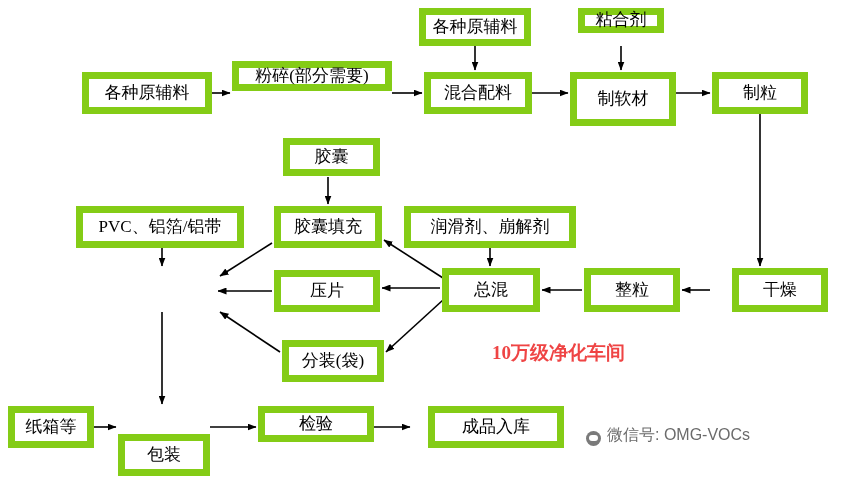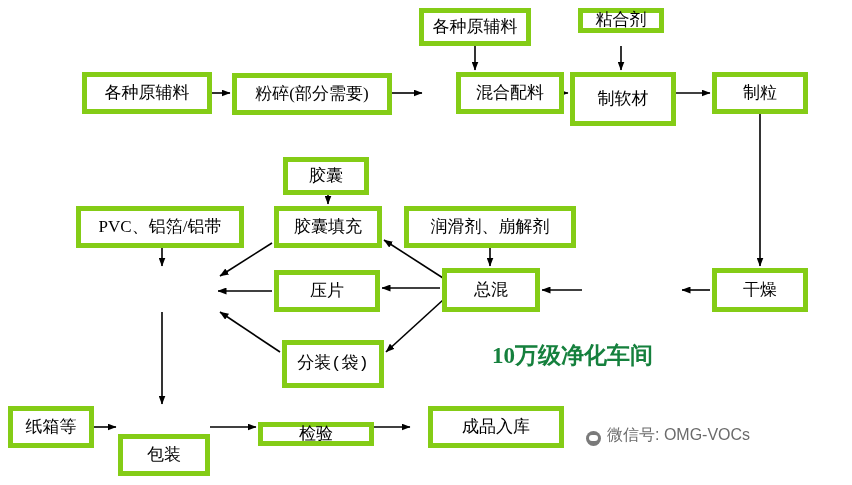--- a/index.html
+++ b/index.html
@@ -11,36 +11,36 @@
     position: relative;
     width: 852px;
     height: 485px;
     background: #ffffff;
     font-family: "Liberation Serif", "DejaVu Serif", serif;
     overflow: hidden;
   }
   .node {
     position: absolute;
     box-sizing: border-box;
-    border: 5px solid #84cc16;
+    border: 7px solid #84cc16;
     background: #ffffff;
     color: #000000;
     display: flex;
     align-items: center;
     justify-content: center;
     font-size: 17px;
     line-height: 1.1;
     white-space: nowrap;
     text-align: center;
   }
   .label-free {
     position: absolute;
-    color: #15803d;
+    color: #ef4444;
     font-weight: bold;
-    font-size: 23px;
+    font-size: 19px;
     white-space: nowrap;
   }
   .watermark {
     position: absolute;
     display: flex;
     align-items: flex-end;
     gap: 6px;
     color: #6b6b6b;
     font-family: "Liberation Sans", sans-serif;
     font-size: 16px;
@@ -121,40 +121,41 @@
 
       <line x1="94" y1="427" x2="116" y2="427"></line>
       <line x1="210" y1="427" x2="256" y2="427"></line>
       <line x1="374" y1="427" x2="410" y2="427"></line>
     </g>
   </svg>
 
   <div class="node" style="left:419px;top:8px;width:112px;height:38px;">各种原辅料</div>
   <div class="node" style="left:578px;top:8px;width:86px;height:25px;">粘合剂</div>
   <div class="node" style="left:82px;top:72px;width:130px;height:42px;">各种原辅料</div>
-  <div class="node" style="left:232px;top:73px;width:160px;height:42px;">粉碎(部分需要)</div>
-  <div class="node" style="left:424px;top:72px;width:108px;height:42px;margin-left:32px;">混合配料</div>
+  <div class="node" style="left:232px;top:61px;width:160px;height:30px;">粉碎(部分需要)</div>
+  <div class="node" style="left:424px;top:72px;width:108px;height:42px;">混合配料</div>
   <div class="node" style="left:570px;top:72px;width:106px;height:54px;">制软材</div>
   <div class="node" style="left:712px;top:72px;width:96px;height:42px;">制粒</div>
 
-  <div class="node" style="left:283px;top:157px;width:86px;height:38px;">胶囊</div>
+  <div class="node" style="left:283px;top:138px;width:97px;height:38px;">胶囊</div>
 
   <div class="node" style="left:76px;top:206px;width:168px;height:42px;">PVC、铝箔/铝带</div>
   <div class="node" style="left:274px;top:206px;width:108px;height:42px;">胶囊填充</div>
   <div class="node" style="left:404px;top:206px;width:172px;height:42px;">润滑剂、崩解剂</div>
 
   <div class="node" style="left:274px;top:270px;width:106px;height:42px;">压片</div>
   <div class="node" style="left:442px;top:268px;width:98px;height:44px;">总混</div>
-  <div class="node" style="left:712px;top:268px;width:96px;height:44px;">干燥</div>
+  <div class="node" style="left:584px;top:268px;width:96px;height:44px;">整粒</div>
+  <div class="node" style="left:732px;top:268px;width:96px;height:44px;">干燥</div>
 
-  <div class="node" style="left:282px;top:340px;width:102px;height:48px;font-family:Liberation Mono, monospace;">分装(袋)</div>
+  <div class="node" style="left:282px;top:340px;width:102px;height:42px;">分装(袋)</div>
 
   <div class="node" style="left:8px;top:406px;width:86px;height:42px;">纸箱等</div>
   <div class="node" style="left:118px;top:406px;width:92px;height:42px;margin-top:28px;">包装</div>
-  <div class="node" style="left:258px;top:422px;width:116px;height:24px;">检验</div>
+  <div class="node" style="left:258px;top:406px;width:116px;height:36px;">检验</div>
   <div class="node" style="left:412px;top:406px;width:136px;height:42px;margin-left:16px;">成品入库</div>
 
   <div class="label-free" style="left:492px;top:340px;">10万级净化车间</div>
 
   <div class="watermark" style="left:586px;top:425px;">
     <span class="wm-badge"></span>
     <span>微信号: OMG-VOCs</span>
   </div>
 
 </div>

